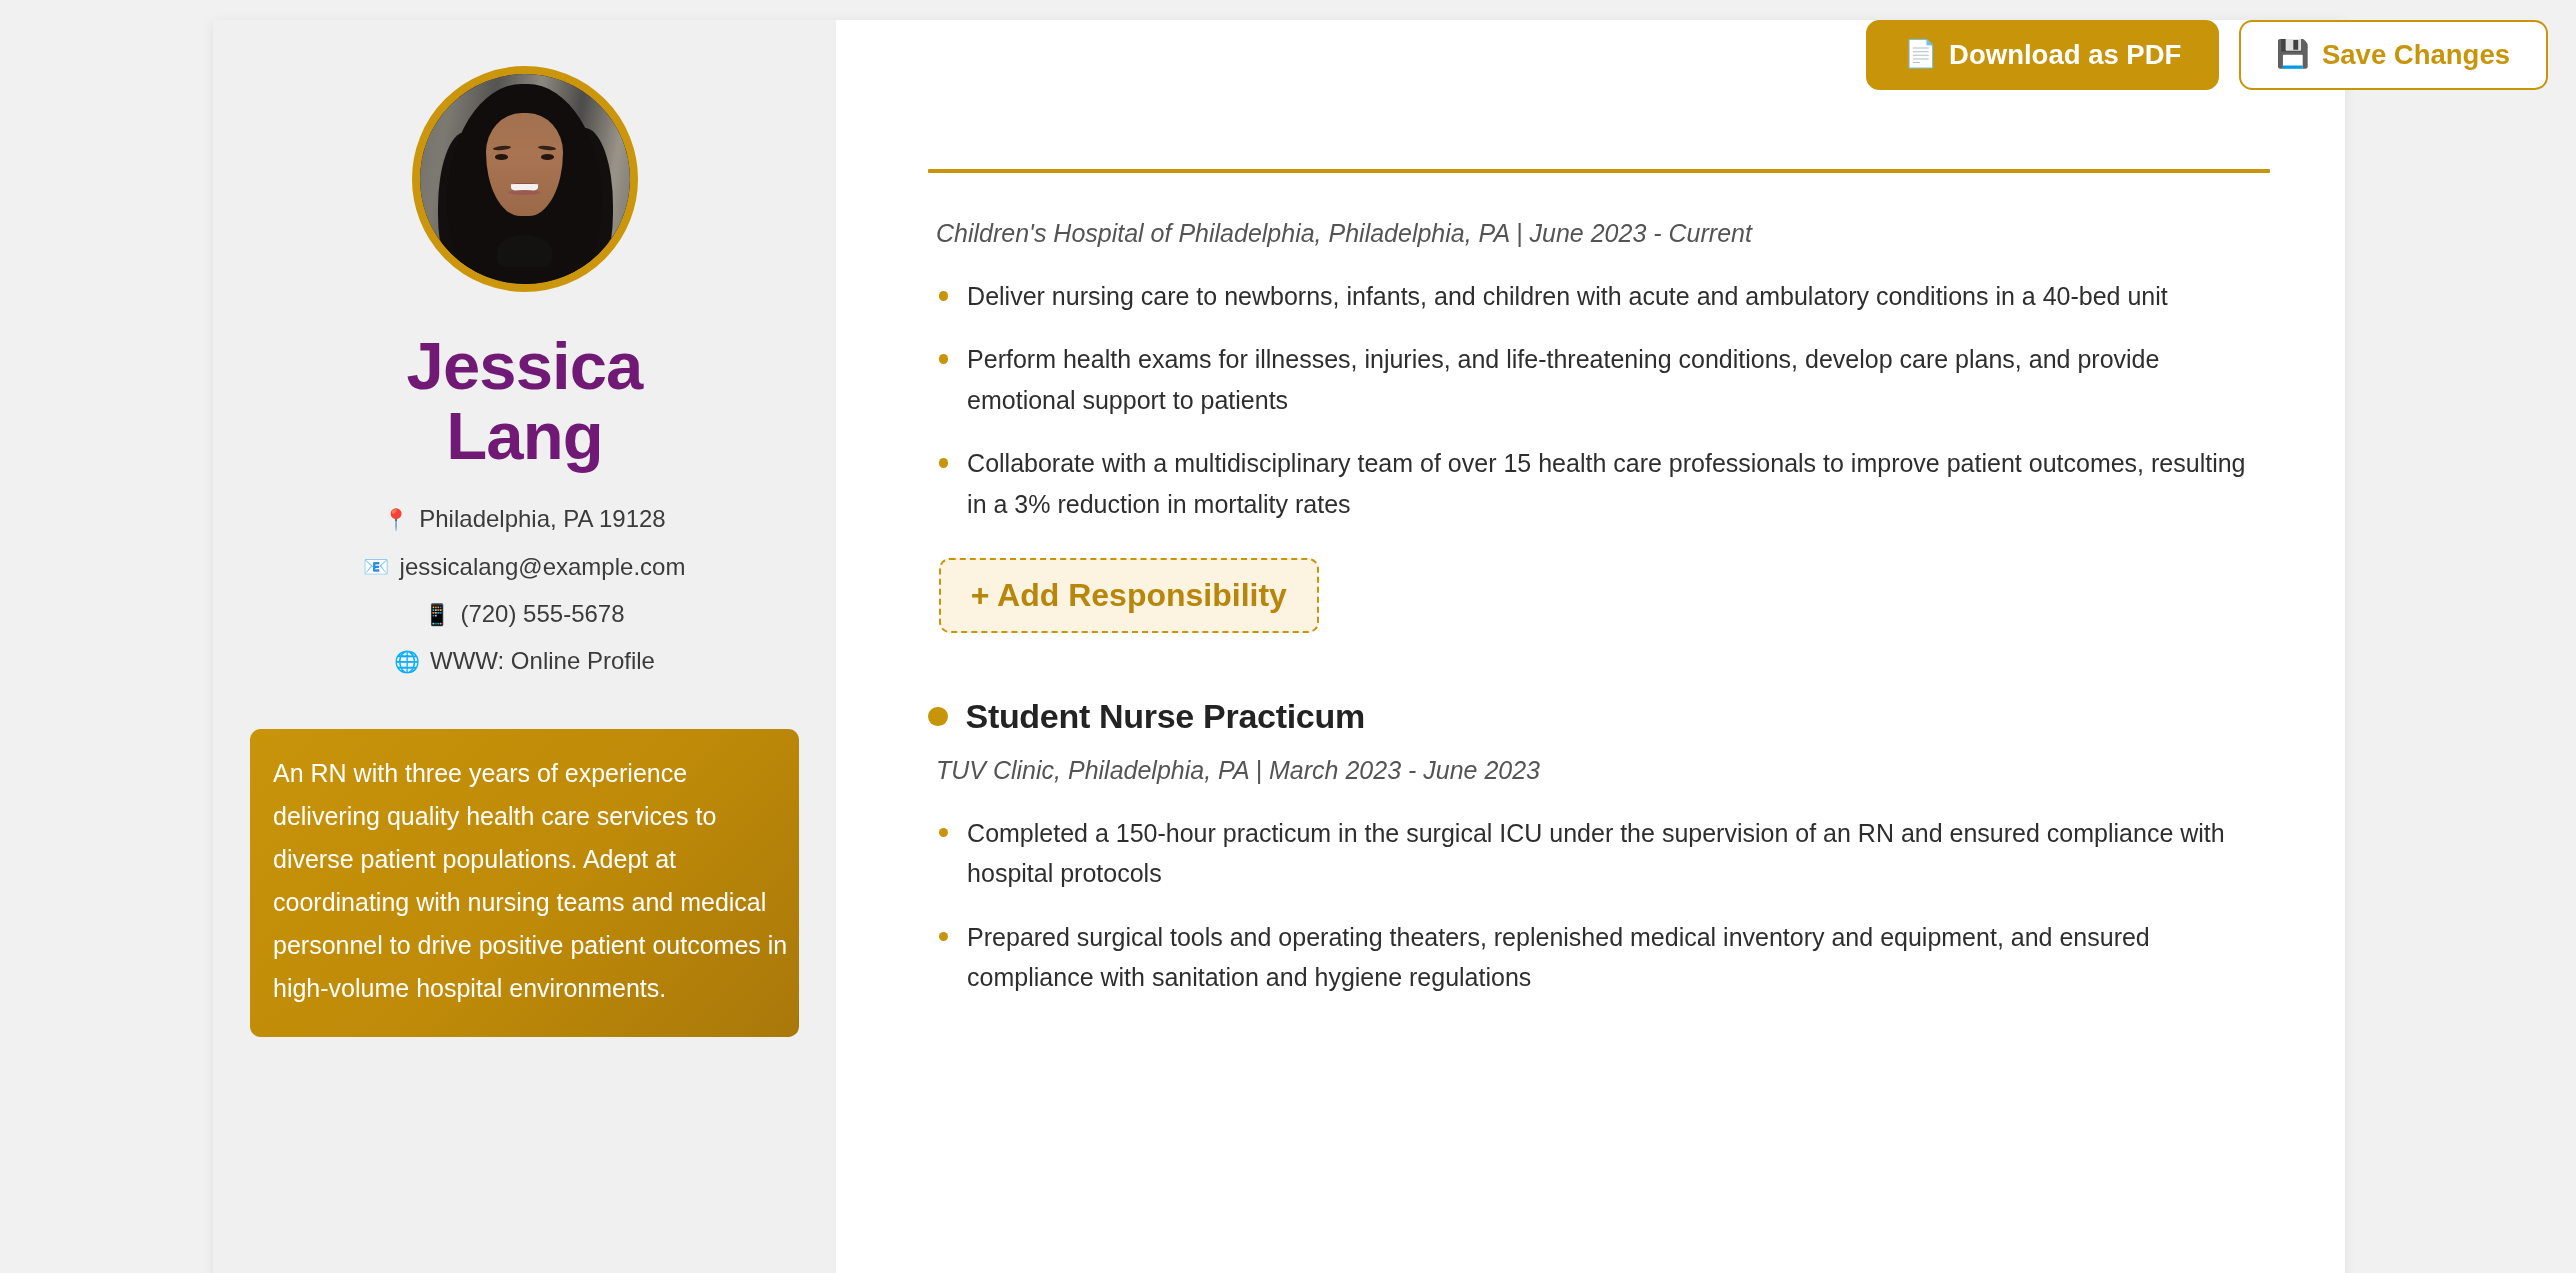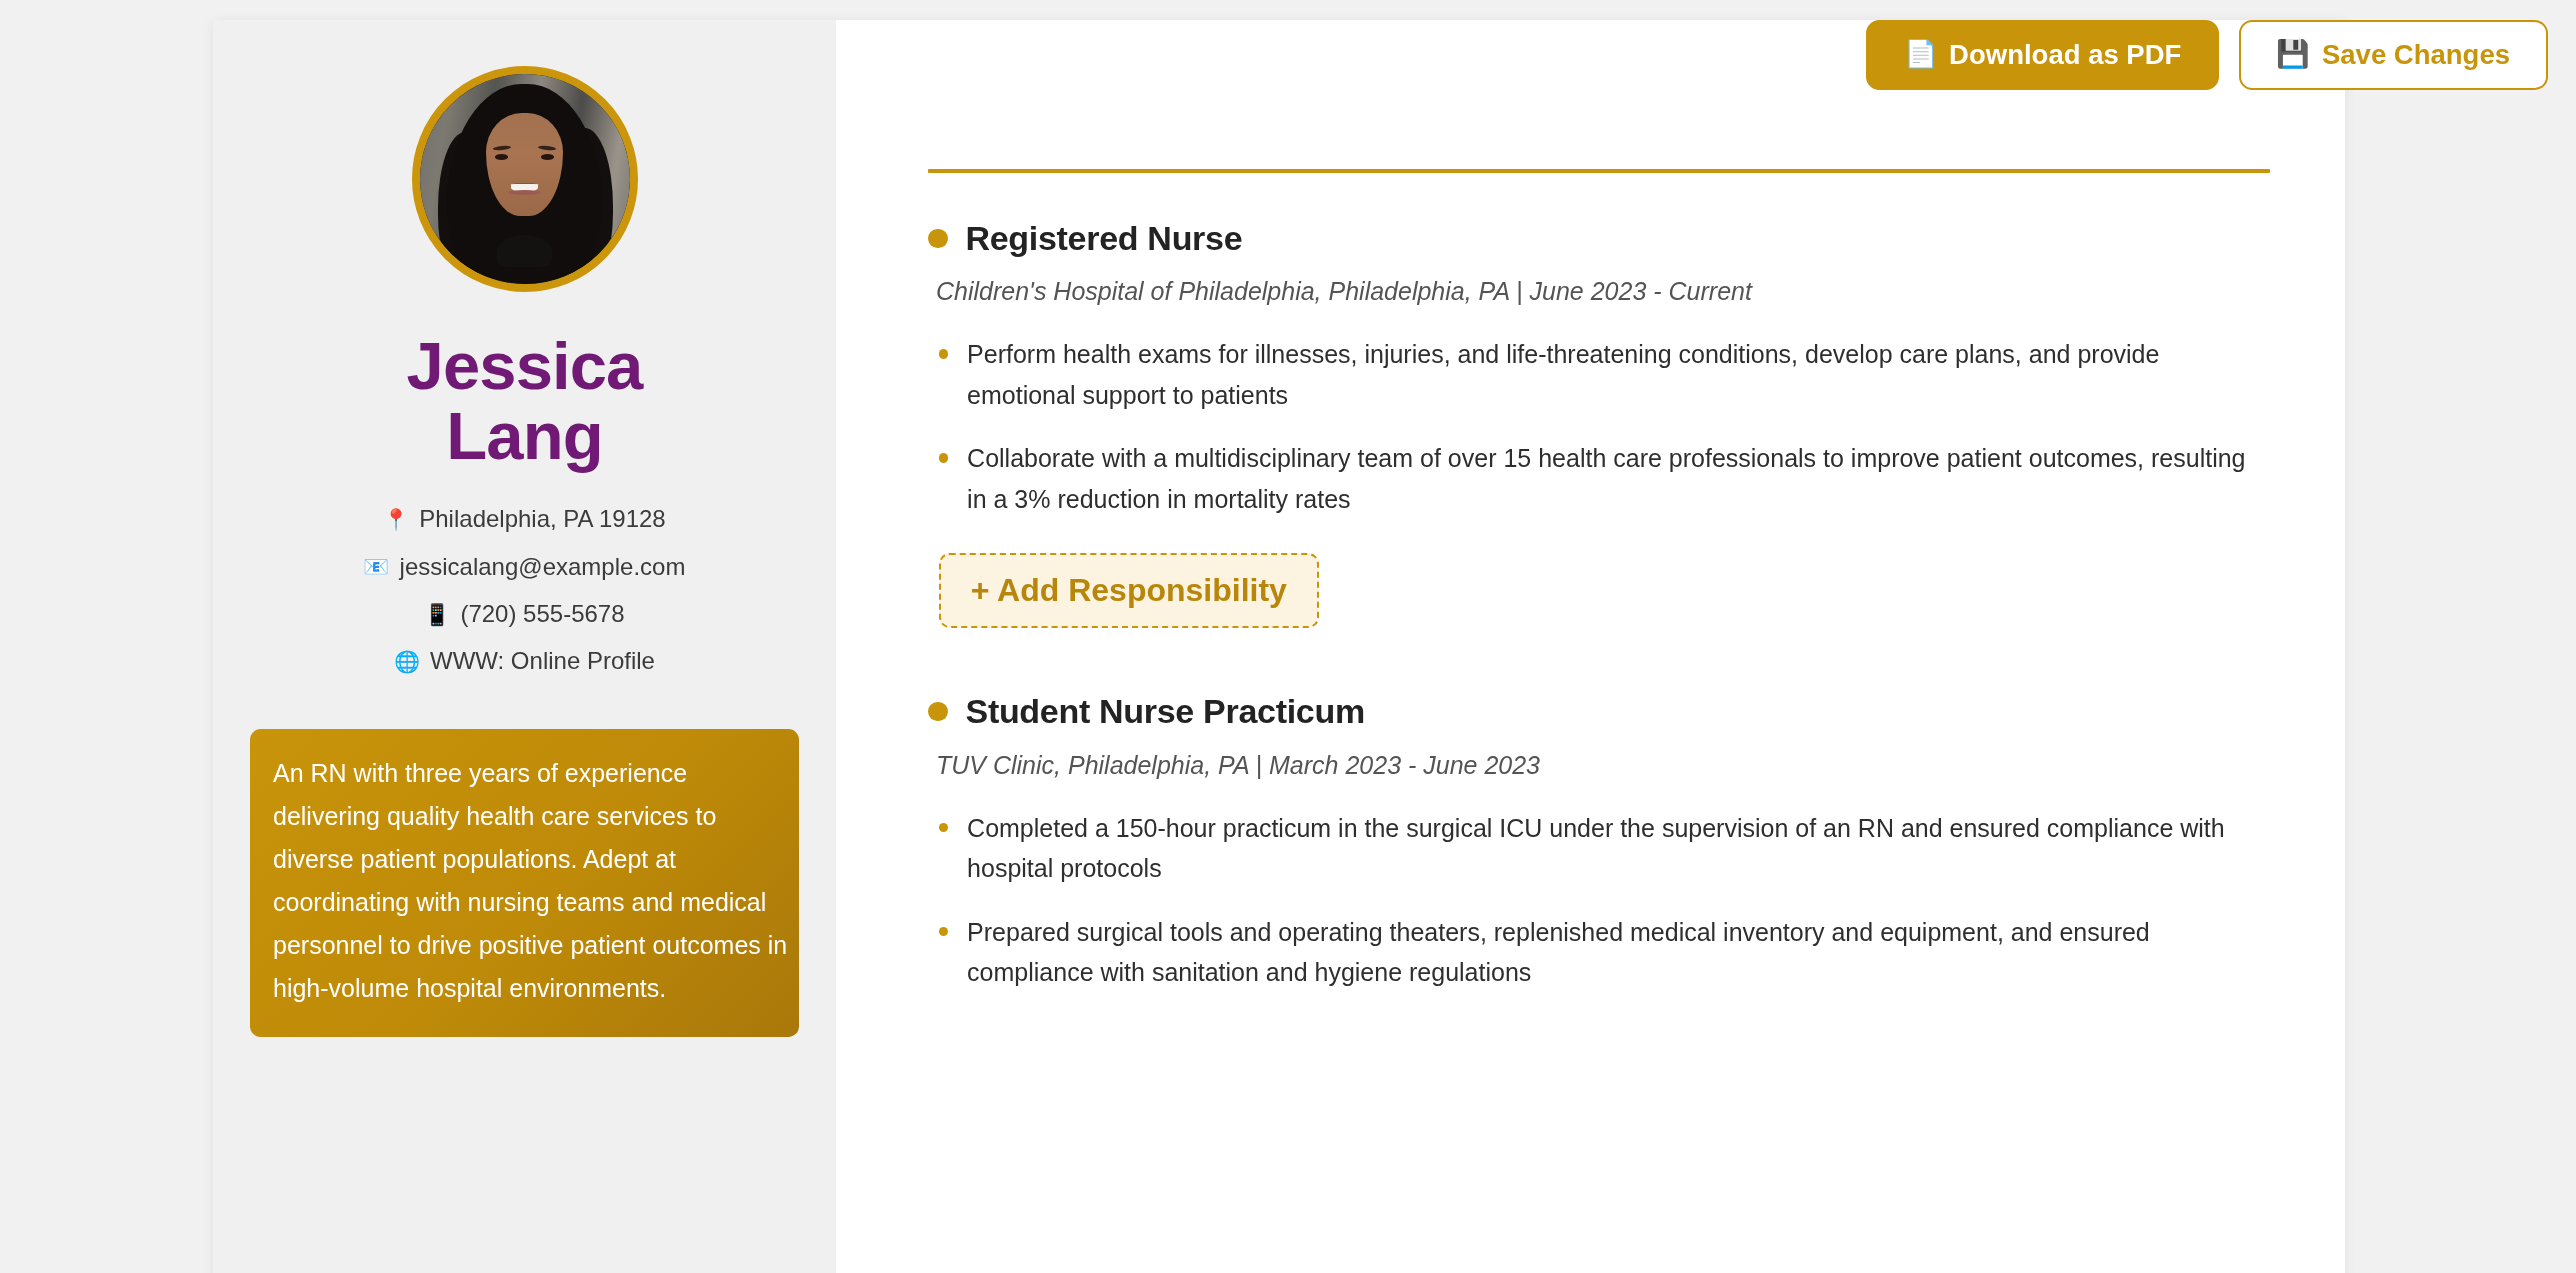--- a/index.html
+++ b/index.html
@@ -351,26 +351,26 @@
 
       <div class="summary-box">An RN with three years of experience delivering quality health care services to diverse patient populations. Adept at coordinating with nursing teams and medical personnel to drive positive patient outcomes in high-volume hospital environments.</div>
 
     </aside>
 
     <main class="main">
 
       <div class="section-rule"></div>
 
       <section class="job">
-        <div class="job-title-row">
-          <span class="job-dot"></span>
-          <span class="job-title">Registered Nurse</span>
-        </div>
         <div class="job-meta">Children's Hospital of Philadelphia, Philadelphia, PA | June 2023 - Current</div>
         <ul class="bullets">
+          <li class="bullet">
+            <span class="bullet-dot"></span>
+            <span>Deliver nursing care to newborns, infants, and children with acute and ambulatory conditions in a 40-bed unit</span>
+          </li>
           <li class="bullet">
             <span class="bullet-dot"></span>
             <span>Perform health exams for illnesses, injuries, and life-threatening conditions, develop care plans, and provide emotional support to patients</span>
           </li>
           <li class="bullet">
             <span class="bullet-dot"></span>
             <span>Collaborate with a multidisciplinary team of over 15 health care professionals to improve patient outcomes, resulting in a 3% reduction in mortality rates</span>
           </li>
         </ul>
         <button class="add-btn">+ Add Responsibility</button>

